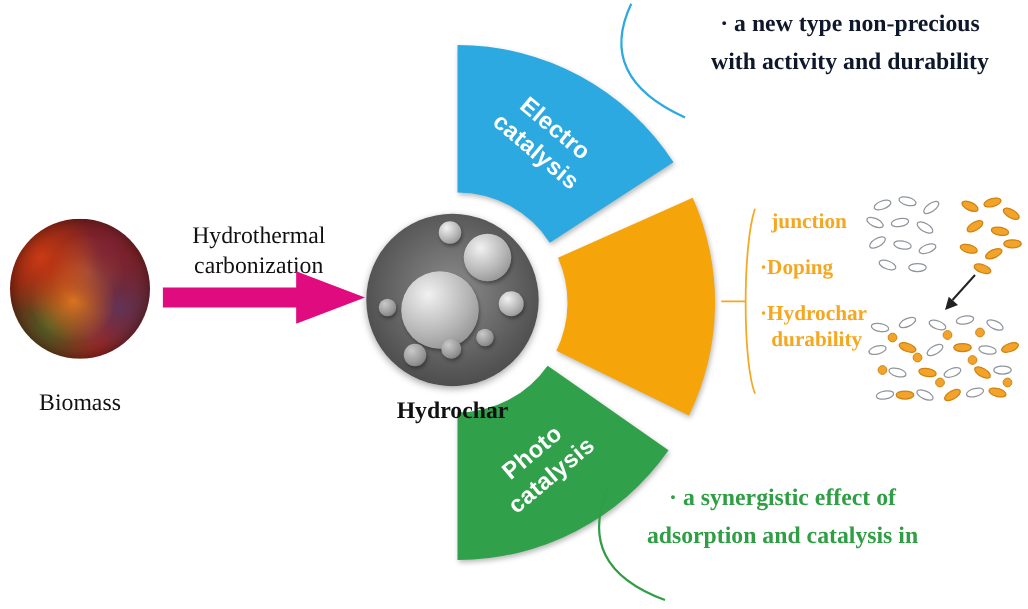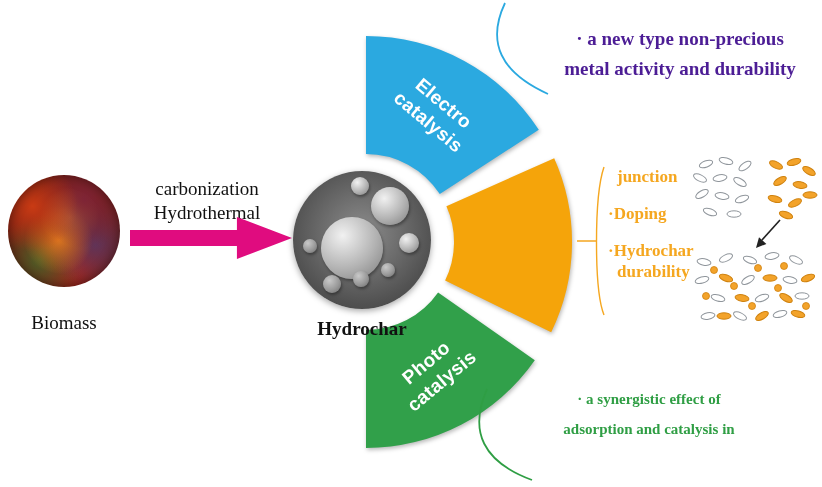--- a/index.html
+++ b/index.html
@@ -61,22 +61,22 @@
   .wedge-label {
     color:#fff; font-weight:bold; text-align:center; font-size:19px; line-height:1.25;
     font-family:"Liberation Sans", sans-serif; letter-spacing:.3px;
   }
   .wedge-label-electro { left:366px; top:89px; width:140px; transform:rotate(40deg); }
   .wedge-label-modification { left:438px; top:218px; width:150px; }
   .wedge-label-photo { left:364px; top:348px; width:140px; transform:rotate(-40deg); }
 
   
   .note { font-weight:bold; text-align:center; }
-  .note-electro { left:540px; top:24px; width:280px; color:#4c1d95; font-size:19px; line-height:30px; }
-  .note-photo { left:492px; top:384px; width:314px; color:#2f9e44; font-size:15px; line-height:30px; }
+  .note-electro { left:540px; top:5px; width:280px; color:#0f172a; font-size:19px; line-height:30px; }
+  .note-photo { left:469px; top:384px; width:314px; color:#2f9e44; font-size:19px; line-height:30px; }
   .note-modification { left:608px; top:166px; width:104px; color:#f5a720; font-size:17px;
     font-weight:bold; text-align:left; line-height:21px; }
   .mod-item { margin-bottom:16px; }
   .mod-item .cont { padding-left:9px; }
 
   .molecules-svg { left:690px; top:156px; width:130px; height:168px; }
   .pill-w { fill:#ffffff; stroke:#8f959b; stroke-width:1; }
   .pill-o { fill:#f3a32a; stroke:#cf820f; stroke-width:1; }
   .dot-o  { fill:#f3a32a; stroke:#cf820f; stroke-width:.8; }
 </style>
@@ -91,22 +91,22 @@
     <path class="wedge wedge-photo" d="M 534.8 360.2 A 206 206 0 0 1 366 448 L 366 330 A 88 88 0 0 0 438.1 292.5 Z"></path>
     <path class="bracket bracket-electro" d="M 505 3 Q 477 62 548 94"></path>
     <path class="bracket bracket-modification" d="M 604 167 C 594 196 594 290 604 315 M 577 241 L 596 241"></path>
     <path class="bracket bracket-photo" d="M 487 389 Q 459 453 532 480"></path>
   </svg>
 
   <div class="abs biomass-photo"></div>
   <div class="abs label biomass-label">Biomass</div>
 
   <div class="abs label process-label">
+    <div>Hydrothermal</div>
     <div>carbonization</div>
-    <div>Hydrothermal</div>
   </div>
   <div class="abs big-arrow"></div>
 
   <div class="abs hydrochar-photo">
     <div class="sphere" style="left:28px; top:46px; width:62px; height:62px;"></div>
     <div class="sphere" style="left:78px; top:16px; width:38px; height:38px;"></div>
     <div class="sphere" style="left:58px; top:6px;  width:18px; height:18px;"></div>
     <div class="sphere" style="left:106px;top:62px; width:20px; height:20px;"></div>
     <div class="sphere dim" style="left:60px; top:100px; width:16px; height:16px;"></div>
     <div class="sphere dim" style="left:88px; top:92px;  width:14px; height:14px;"></div>
@@ -119,21 +119,21 @@
     <div>Electro</div>
     <div>catalysis</div>
   </div>
   <div class="abs wedge-label wedge-label-photo">
     <div>Photo</div>
     <div>catalysis</div>
   </div>
 
   <div class="abs note note-electro">
     <div>· a new type non-precious</div>
-    <div>metal activity and durability</div>
+    <div>with activity and durability</div>
   </div>
 
   <div class="abs note note-modification">
     <div class="mod-item">
       <div class="cont">junction</div>
     </div>
     <div class="mod-item">
       <div>·Doping</div>
     </div>
     <div class="mod-item">

